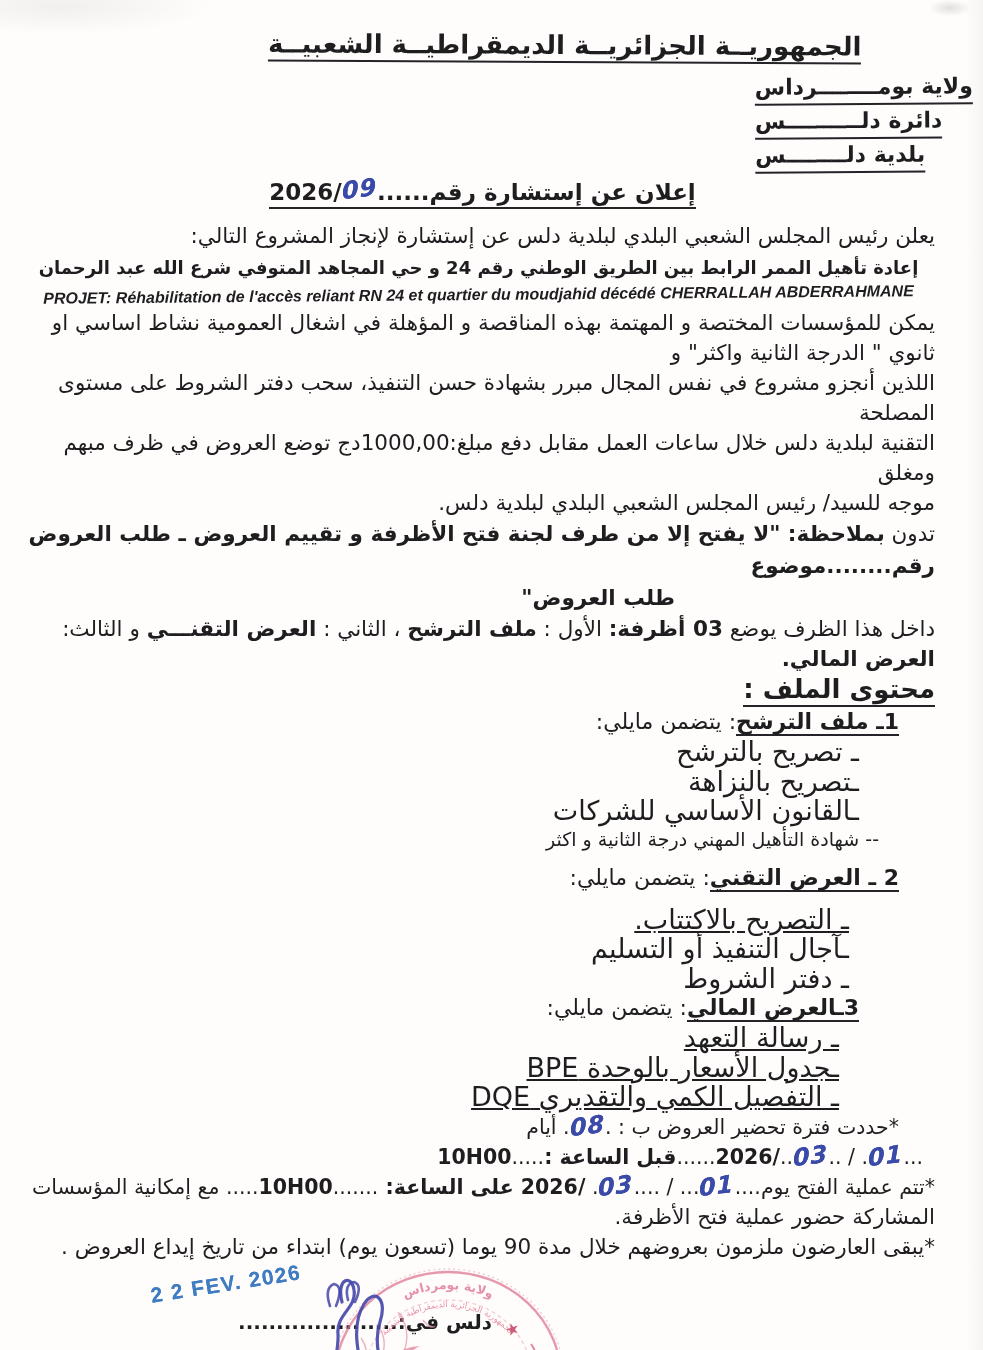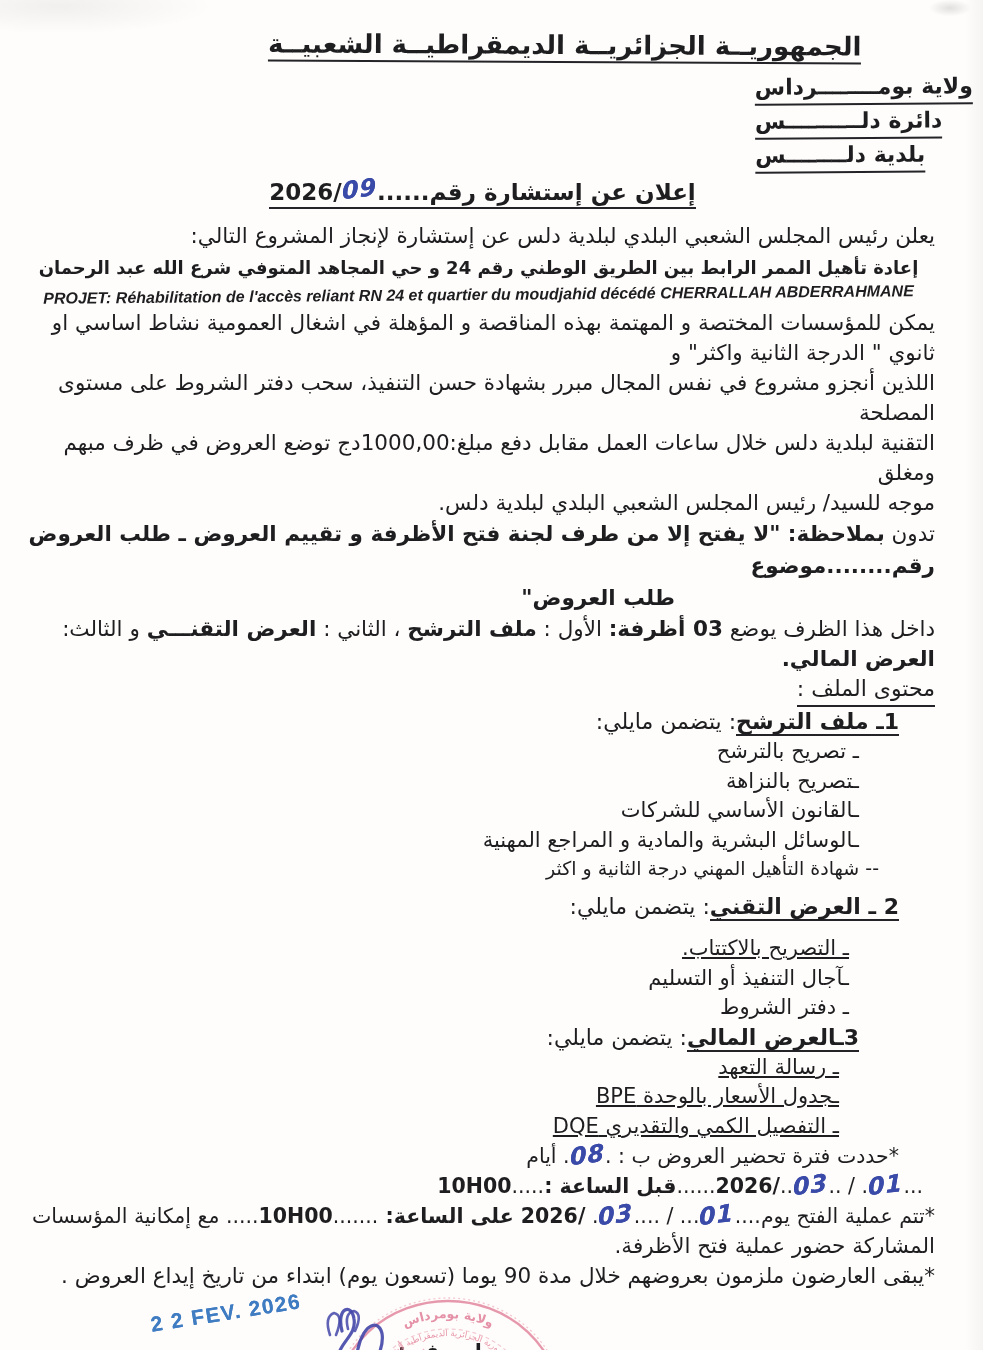--- a/index.html
+++ b/index.html
@@ -25,24 +25,24 @@
   .pl>span{white-space:pre;}
   .line{font-size:21.5px;line-height:30px;}
   .intro{margin-top:12px;}
   .proj-ar{font-size:18px;font-weight:bold;text-align:center;line-height:27px;margin-top:3px;}
   .proj-fr{direction:ltr;text-align:center;font-family:"Liberation Sans",sans-serif;
            font-style:italic;font-weight:bold;font-size:16px;line-height:24px;
            transform:rotate(-.5deg);margin-top:2px;}
   .para{line-height:30px;margin-top:1px;}
   .note{line-height:32px;}
   .note2{width:fit-content;margin-right:260px;font-weight:bold;}
-  .heading{width:fit-content;font-weight:normal;font-size:22px;line-height:30px;}
+  .heading{width:fit-content;font-weight:bold;font-size:26px;line-height:30px;}
   .sec-head{line-height:30px;font-size:22px;}
   .sec-head .t{font-weight:bold;border-bottom:2px solid #242428;}
-  .item{line-height:29.5px;font-size:21px;}
+  .item{line-height:29.5px;font-size:27px;}
   .ind1{margin-right:36px;}
   .ind2{margin-right:76px;}
   .ind2b{margin-right:56px;font-size:19px;line-height:27px;}
   .ind3{margin-right:86px;}
   .ind4{margin-right:76px;}
   .ind5{margin-right:96px;text-decoration:underline;}
   .gap10{margin-top:10px;}
   .gap12{margin-top:12px;text-decoration:underline;}
   .dates{font-size:20.5px;line-height:30px;}
   .hw{direction:ltr;unicode-bidi:isolate;display:inline-block;color:#3a4aa8;
@@ -96,21 +96,20 @@
     <div class="line note note2">طلب العروض"</div>
 
     <div class="line"><span>داخل هذا الظرف يوضع </span><span class="b">03 أظرفة:</span><span> الأول : </span><span class="b">ملف الترشح</span><span> ، الثاني : </span><span class="b">العرض التقنـــي</span><span> و الثالث: </span><span class="b">العرض المالي.</span></div>
 
     <div class="heading u">محتوى الملف :</div>
 
     <div class="sec-head ind1"><span class="t">1ـ ملف الترشح</span><span>: يتضمن مايلي:</span></div>
     <div class="item ind2">ـ تصريح بالترشح</div>
     <div class="item ind2">ـتصريح بالنزاهة</div>
     <div class="item ind2">ـالقانون الأساسي للشركات</div>
-    <div class="item ind2">ـالوسائل البشرية والمادية و المراجع المهنية</div>
     <div class="item ind2b">-- شهادة التأهيل المهني  درجة الثانية و اكثر</div>
 
     <div class="sec-head ind1 gap10"><span class="t">2 ـ العرض التقني</span><span>: يتضمن مايلي:</span></div>
     <div class="item ind3 gap12">ـ التصريح بالاكتتاب.</div>
     <div class="item ind3">ـآجال التنفيذ أو التسليم</div>
     <div class="item ind3">ـ دفتر الشروط</div>
 
     <div class="sec-head ind4"><span class="t">3ـالعرض المالي</span><span>: يتضمن مايلي:</span></div>
     <div class="item ind5">ـ رسالة التعهد</div>
     <div class="item ind5">ـجدول الأسعار بالوحدة BPE</div>

